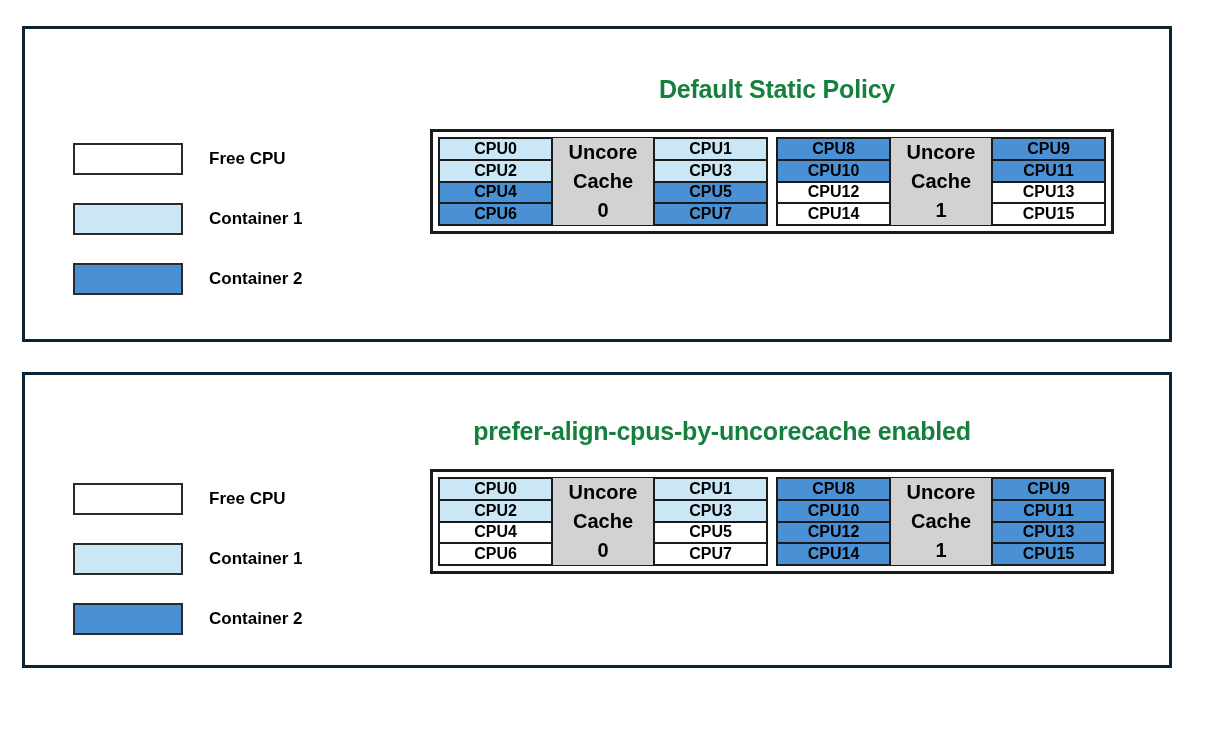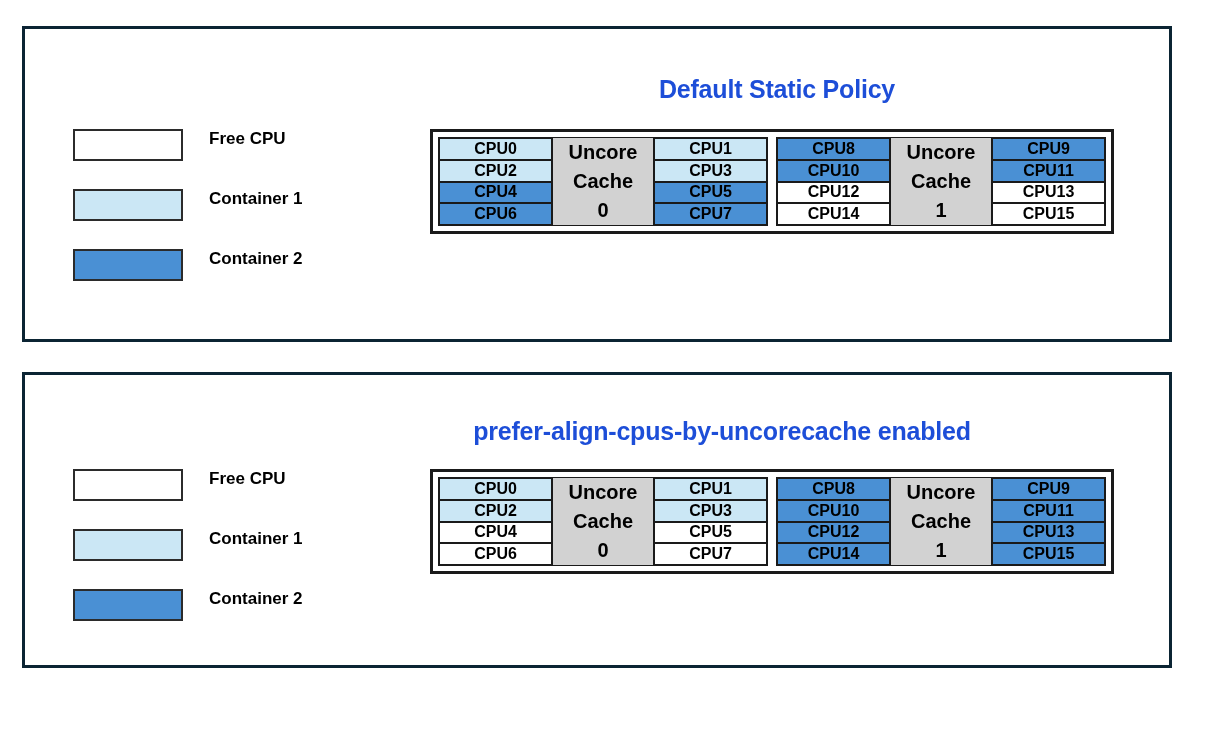--- a/index.html
+++ b/index.html
@@ -33,21 +33,21 @@
   #panel-top    { top: 26px;  height: 316px; }
   #panel-bottom { top: 372px; height: 296px; }
 
   
   .panel-title {
     position: absolute;
     left: 0;
     width: 100%;
     text-align: center;
     font-weight: bold;
-    color: #1d4ed8;
+    color: #15803d;
     letter-spacing: -0.2px;
   }
   #panel-top .panel-title {
     top: 46px;
     font-size: 25px;
     padding-left: 360px;
     box-sizing: border-box;
   }
   #panel-bottom .panel-title {
     top: 42px;
@@ -59,21 +59,21 @@
   
   .legend {
     position: absolute;
     left: 48px;
   }
   #panel-top .legend    { top: 100px; }
   #panel-bottom .legend { top: 94px; }
 
   .legend-row {
     display: flex;
-    align-items: flex-start;
+    align-items: center;
     height: 60px;
   }
   .legend-swatch {
     width: 110px;
     height: 32px;
     border: 2px solid #2b2b2b;
     box-sizing: border-box;
     flex: none;
   }
   .legend-label {

